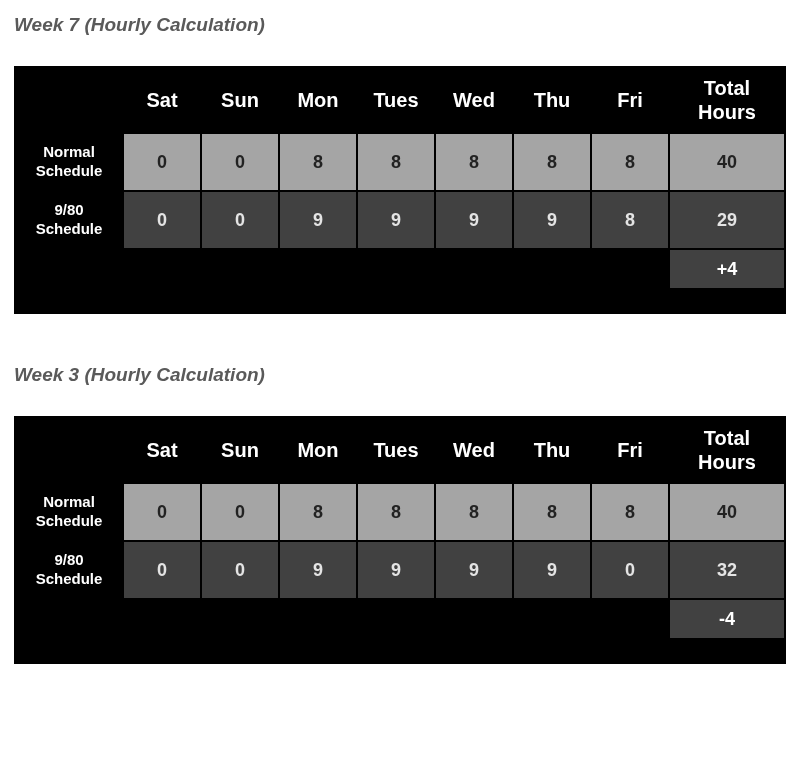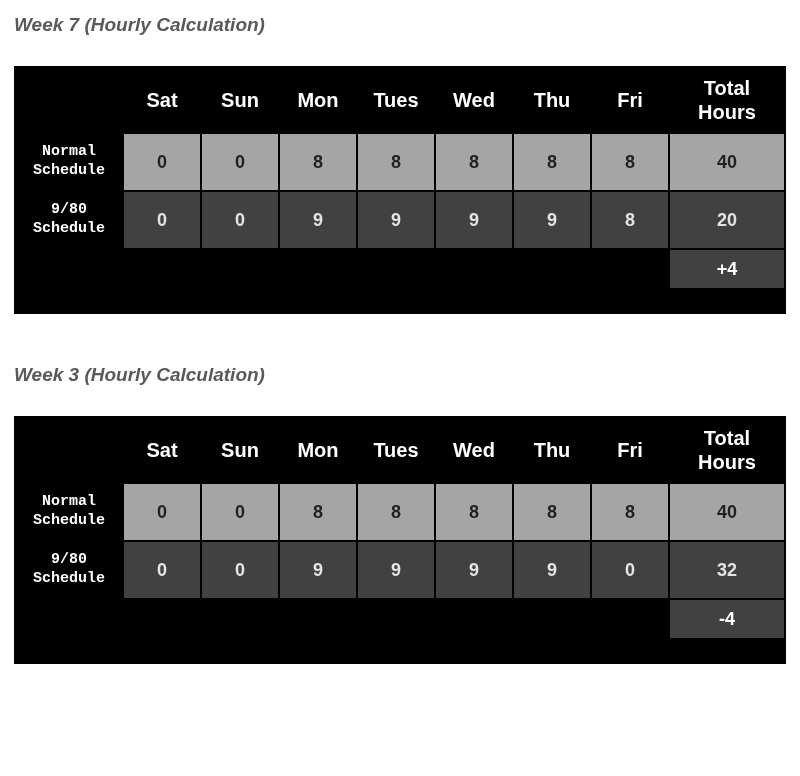--- a/index.html
+++ b/index.html
@@ -47,21 +47,20 @@
     padding: 8px 4px;
   }
   .rowlabel-cell {
     background: #000;
     color: #fff;
     font-weight: 700;
     font-size: 15px;
     line-height: 1.25;
     padding: 8px 4px;
     height: 58px;
-    font-family: Liberation Mono, monospace;
   }
   .light {
     background: #a5a5a5;
     color: #222;
     font-weight: 700;
     font-size: 18px;
   }
   .dark {
     background: #414141;
     color: #e4e4e4;
@@ -124,21 +123,21 @@
       </tr>
       <tr>
         <td class="rowlabel-cell">9/80 Schedule</td>
         <td class="dark">0</td>
         <td class="dark">0</td>
         <td class="dark">9</td>
         <td class="dark">9</td>
         <td class="dark">9</td>
         <td class="dark">9</td>
         <td class="dark">8</td>
-        <td class="dark">20</td>
+        <td class="dark">29</td>
       </tr>
       <tr class="deltarow">
         <td class="rowlabel-cell"></td>
         <td class="blk" colspan="7"></td>
         <td class="delta-cell">+4</td>
       </tr>
       <tr class="spacer-row">
         <td class="rowlabel-cell" style="height:24px"></td>
         <td class="blk" colspan="8"></td>
       </tr>

